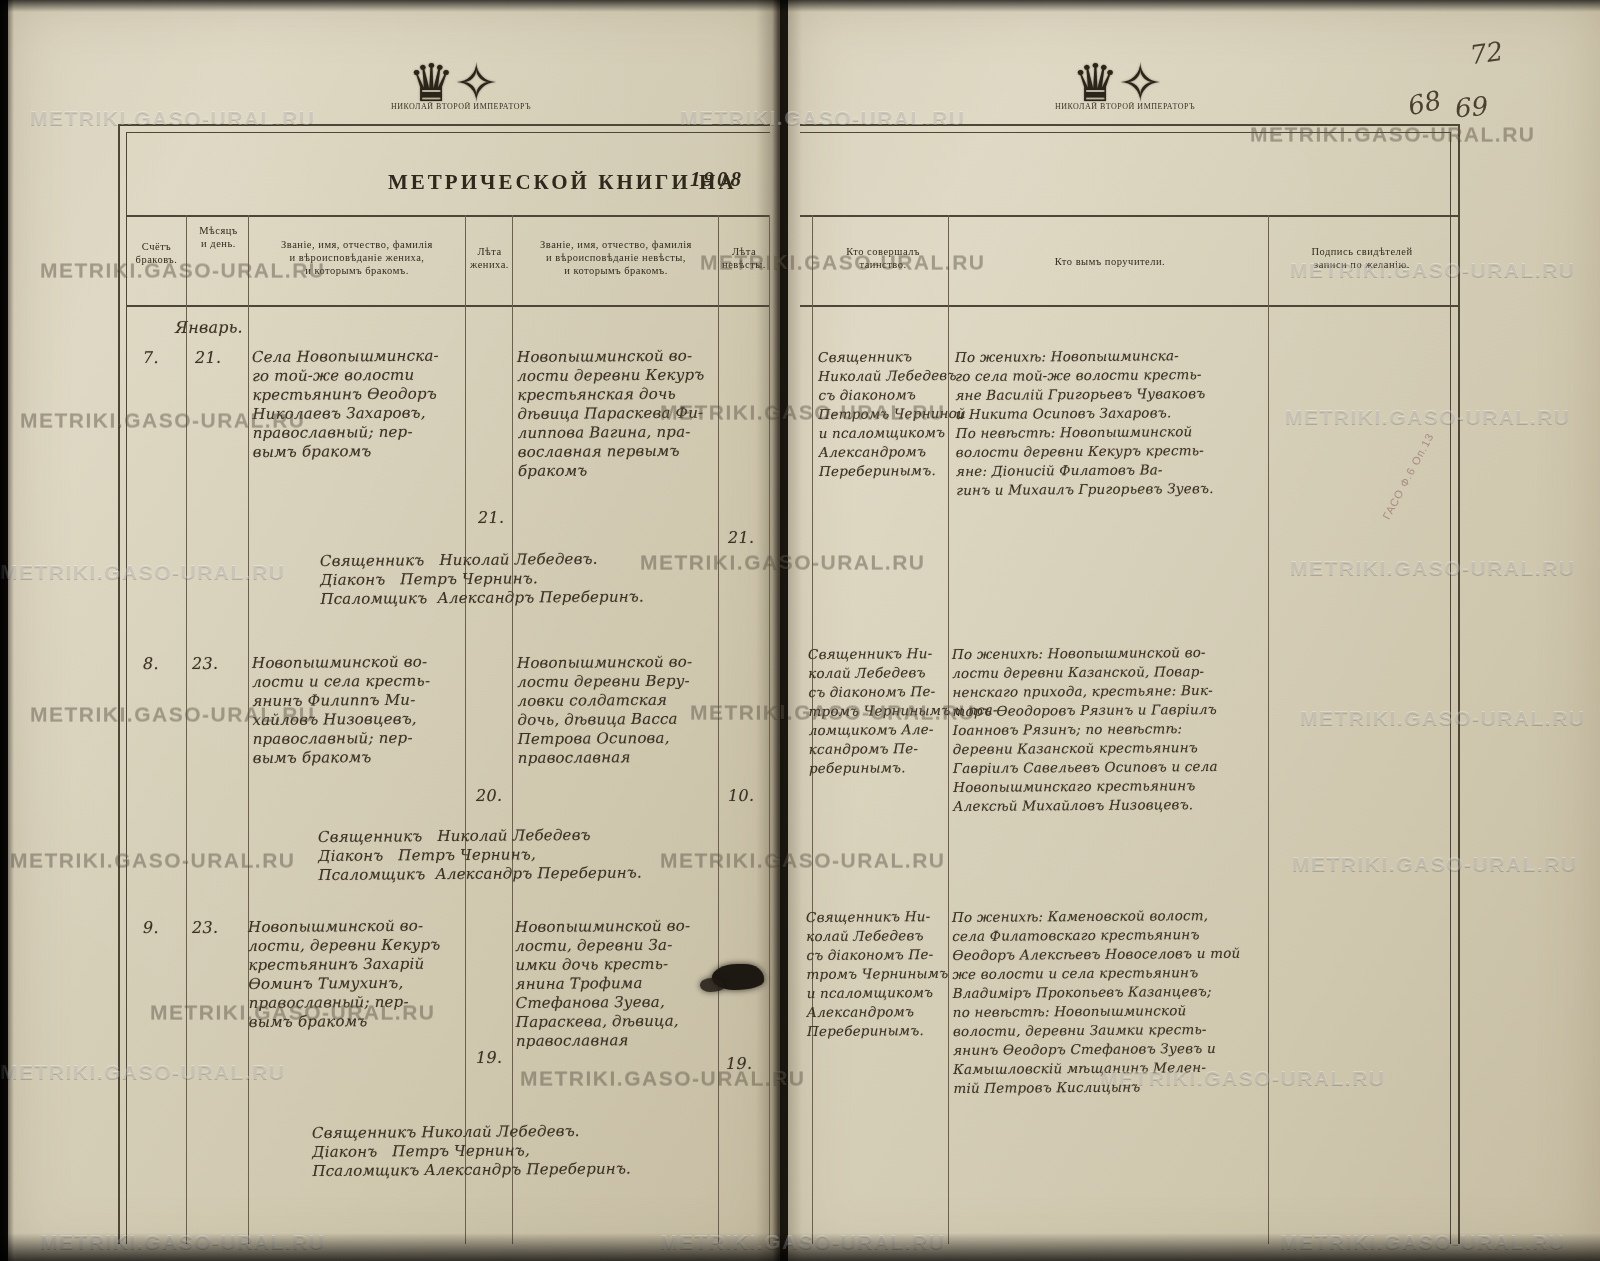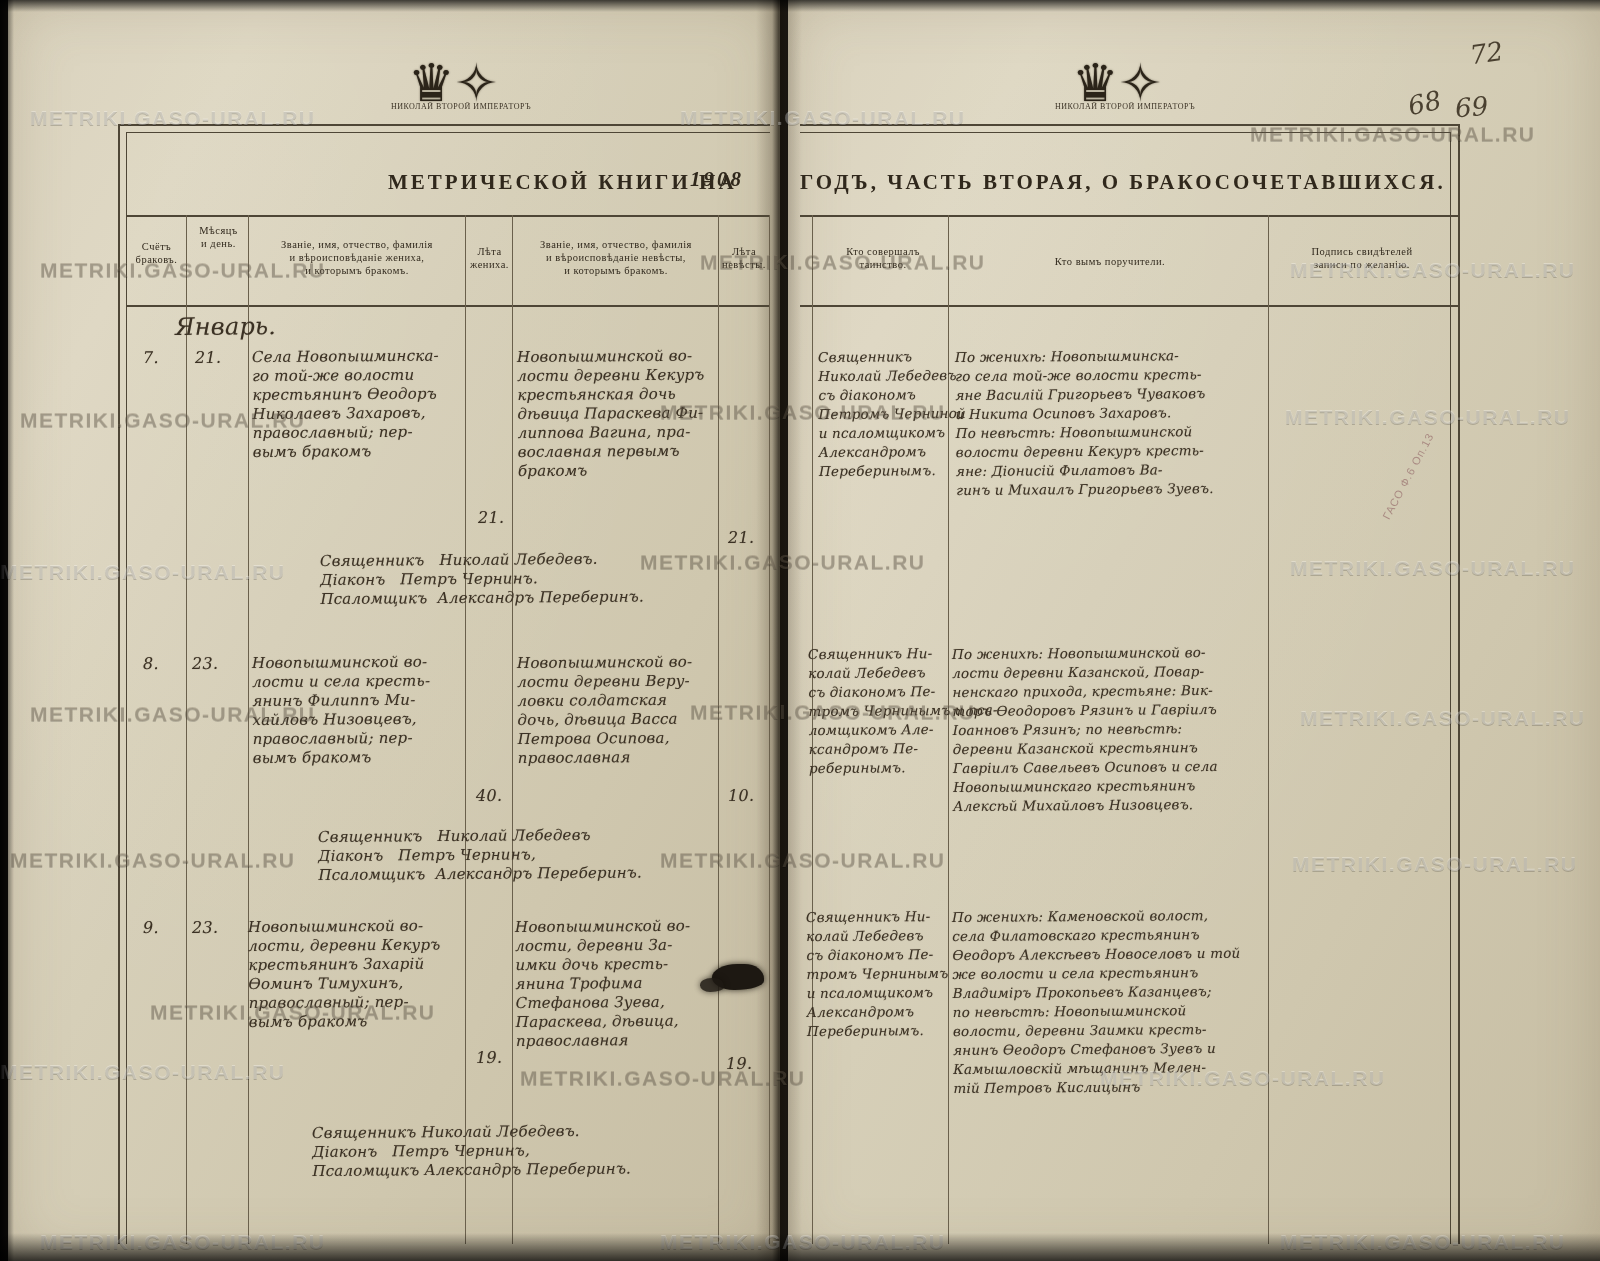--- a/index.html
+++ b/index.html
@@ -128,21 +128,21 @@
     font-size: 15px;
     line-height: 19px;
     white-space: pre;
     letter-spacing: 0.2px;
     transform: rotate(-0.45deg);
     transform-origin: left top;
     text-shadow: 0 0 1px rgba(60,48,30,0.35);
   }
   .hand.sm { font-size: 13.5px; }
   .hand.num { font-style: italic; font-size: 16px; }
-  .hand.month { font-size: 24px; }
+  .hand.month { font-size: 16px; }
   .hand.sign { font-size: 15px; }
 
   
   .wm {
     position: absolute;
     font-family: "Liberation Sans", sans-serif;
     font-weight: 700;
     font-size: 21px;
     letter-spacing: 1.5px;
     color: rgba(255,255,255,0.30);
@@ -189,21 +189,20 @@
     <div class="eagle">♛✧</div>
     <div class="ribbon">НИКОЛАЙ ВТОРОЙ ИМПЕРАТОРЪ</div>
   </div>
   <div class="crest" style="left:1072px; top:58px;">
     <div class="eagle">♛✧</div>
     <div class="ribbon">НИКОЛАЙ ВТОРОЙ ИМПЕРАТОРЪ</div>
   </div>
 
   <div class="printed title-main" style="left:388px; top:170px;">МЕТРИЧЕСКОЙ КНИГИ НА</div>
   <div class="printed title-main" style="left:690px; top:167px; font-style:italic;">1908</div>
-  <div class="printed title-main" style="left:800px; top:170px;">ГОДЪ, ЧАСТЬ ВТОРАЯ, О БРАКОСОЧЕТАВШИХСЯ.</div>
 
   <div class="rule" style="left:118px; top:124px; width:652px; height:2px;"></div>
   <div class="rule" style="left:118px; top:124px; width:2px; height:1120px;"></div>
   <div class="rule" style="left:126px; top:132px; width:644px; height:1px;"></div>
   <div class="rule" style="left:126px; top:132px; width:1px; height:1112px;"></div>
 
   <div class="rule" style="left:126px; top:215px; width:644px; height:2px;"></div>
   <div class="rule" style="left:126px; top:305px; width:644px; height:2px;"></div>
 
   <div class="rule light" style="left:186px; top:215px; width:1px; height:1029px;"></div>
@@ -272,21 +271,21 @@
 Псаломщикъ  Александръ Переберинъ.</span></div>
 
   <div class="hand num" style="left:143px; top:654px;">8.</div>
   <div class="hand num" style="left:192px; top:654px;">23.</div>
   <div class="hand" style="left:252px; top:654px;"><span>Новопышминской во-
 лости и села кресть-
 янинъ Филиппъ Ми-
 хайловъ Низовцевъ,
 православный; пер-
 вымъ бракомъ</span></div>
-  <div class="hand num" style="left:476px; top:786px;">40.</div>
+  <div class="hand num" style="left:476px; top:786px;">20.</div>
   <div class="hand" style="left:517px; top:654px;"><span>Новопышминской во-
 лости деревни Веру-
 ловки солдатская
 дочь, дѣвица Васса
 Петрова Осипова,
 православная</span></div>
   <div class="hand num" style="left:728px; top:786px;">10.</div>
   <div class="hand sm" style="left:808px; top:645px;"><span>Священникъ Ни-
 колай Лебедевъ
 съ діакономъ Пе-

